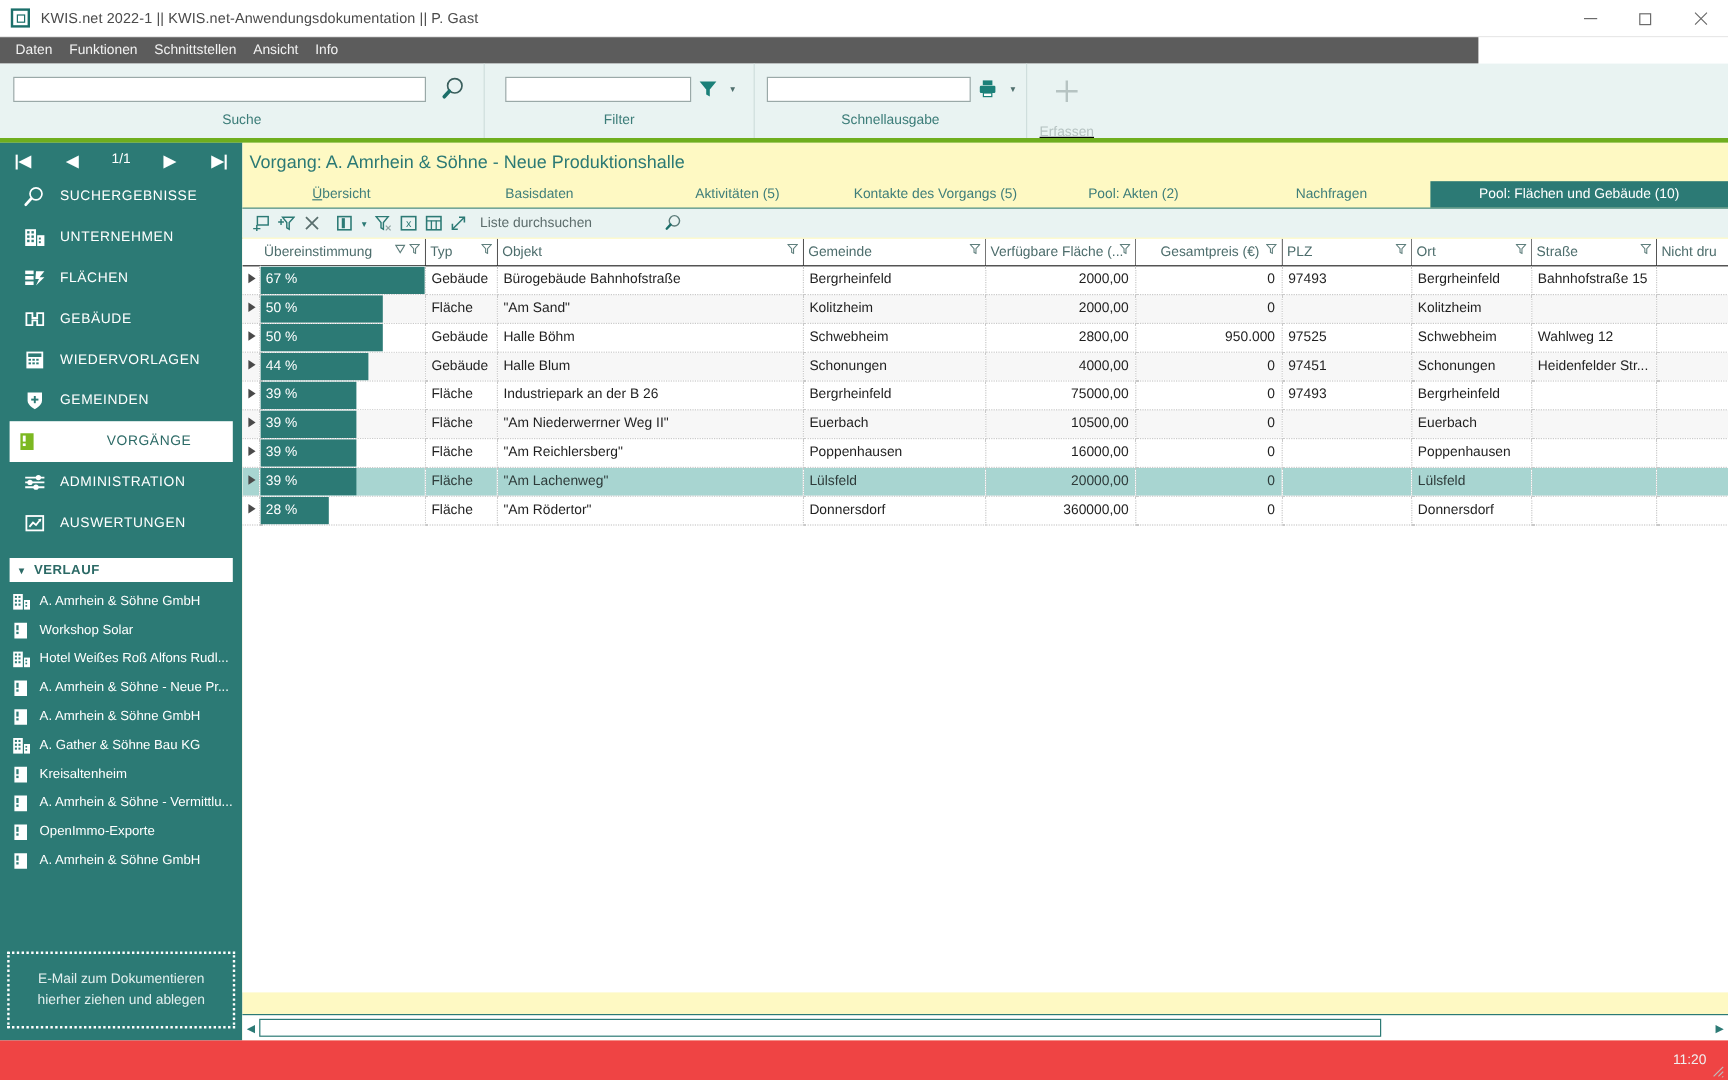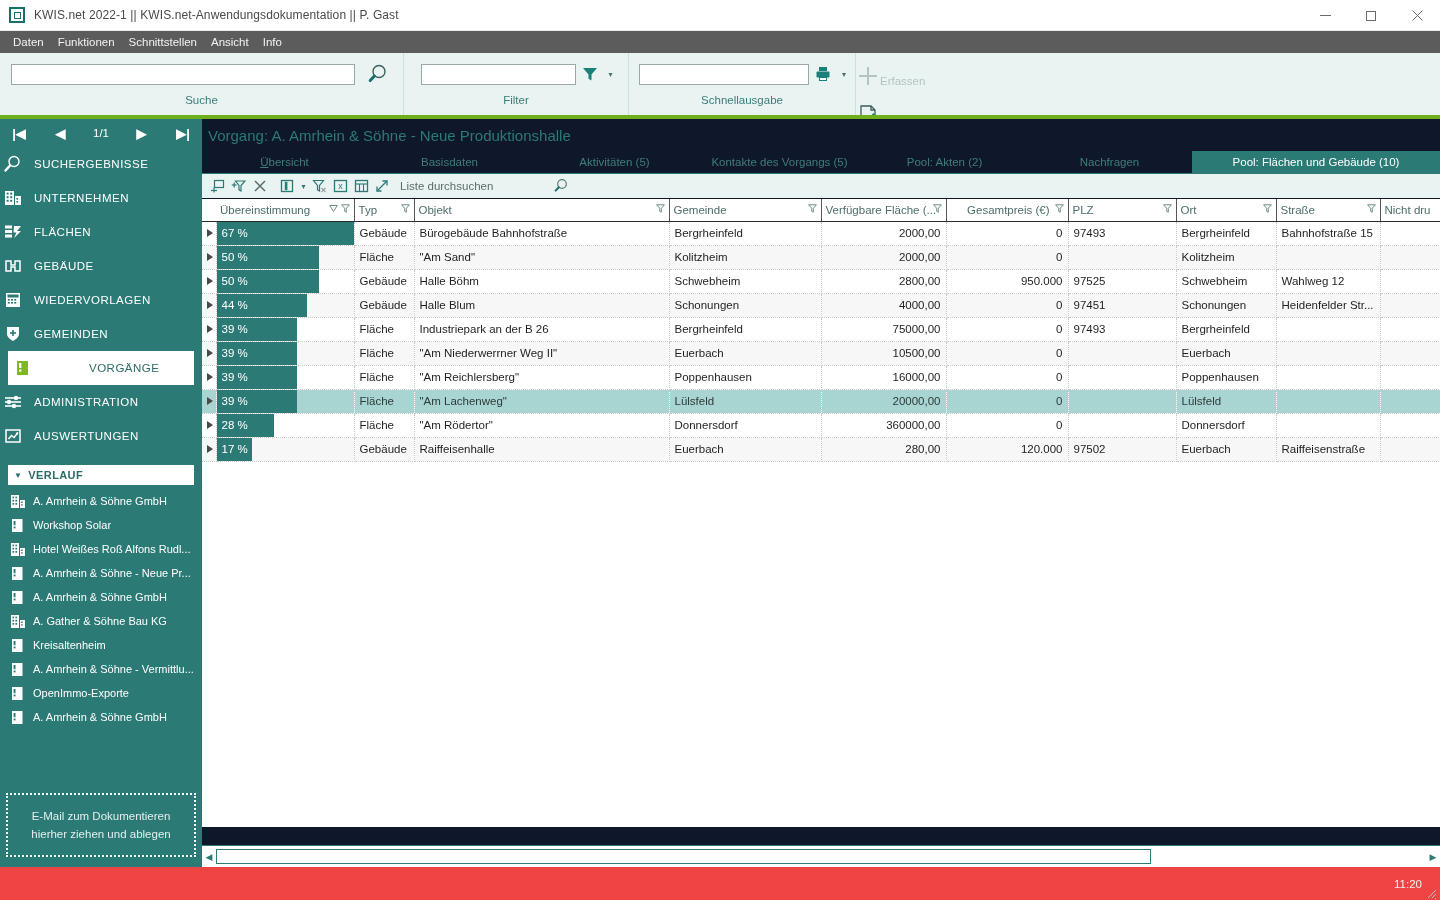--- a/index.html
+++ b/index.html
@@ -26,21 +26,21 @@
   .wincontrols { position:absolute; right:0; top:0; height:31px; display:flex; }
   .wincontrols div {
     width:46px; height:31px; display:flex; align-items:center; justify-content:center;
     color:#6b6b6b; font-size:13px; line-height:1;
   }
   .wc-min b { display:block; width:11px; height:1px; background:#6b6b6b; }
   .wc-max b { display:block; width:10px; height:10px; border:1px solid #6b6b6b; }
 
   
   .menubar {
-    position:absolute; top:31px; left:0; width:1440px; height:22px;
+    position:absolute; top:31px; left:0; width:1232px; height:22px;
     background:#5c5c5c; display:flex; align-items:center; padding-left:6px;
   }
   .menubar span {
     color:#f2f2f2; font-size:11.5px; padding:2px 7px; cursor:default;
   }
 
   
   .ribbon {
     position:absolute; top:53px; left:0; width:1440px; height:62px;
     background:#e9f3f2; display:flex; align-items:stretch;
@@ -58,42 +58,42 @@
 
   .grp-suche { width:404px; }
   .grp-suche .rg-input { width:344px; margin-left:8px; }
   .grp-filter { width:225px; }
   .grp-filter .rg-input { width:155px; margin-left:6px; }
   .grp-schnell { width:227px; }
   .grp-schnell .rg-input { width:170px; margin-left:6px; }
 
   .act-group { display:flex; align-items:stretch; }
   .act-btn {
-    width:66px; display:flex; flex-direction:row; 
-    justify-content:flex-start; padding-top:11px; cursor:pointer;
+    width:66px; display:flex; flex-direction:column; align-items:center;
+    justify-content:flex-start; padding-top:11px; cursor:pointer;text-decoration:underline;
   }
   .act-btn .act-label { font-size:11.5px; margin-top:11px; }
   .act-label.dis { color:#b6c3c2; }
   .act-label.en { color:#2d2d2d; }
 
   .greenbar { position:absolute; top:115px; left:0; width:1440px; height:4px; background:#6fae1e; }
 
   
   .sidebar {
     position:absolute; top:119px; left:0; width:202px; height:748px;
     background:#2c7a75;
   }
   .pager {
     height:28px; display:flex; align-items:center; justify-content:space-between;
     padding:0 10px; color:#ffffff;
   }
   .pager .pg-btn { font-size:13px; font-weight:bold; cursor:pointer; width:18px; text-align:center; }
   .pager .pg-label { font-size:11.5px; }
   .nav-item {
-    height:34px; display:flex; align-items:center; padding-left:1px;
+    height:34px; display:flex; align-items:center; padding-left:17px;
     color:#ffffff; font-size:11.5px; letter-spacing:.5px; cursor:pointer;
   }
   .nav-item.active {
     background:#ffffff; color:#2c6a66; margin:0 8px 0 8px; padding-left:3px;gap:45px;
   }
   .nav-ico { width:24px; height:20px; margin-right:9px; display:flex; align-items:center; justify-content:center; }
 
   .verlauf-head {
     margin:12px 8px 4px 8px; height:20px; background:#ffffff; color:#2c6a66;
     display:flex; align-items:center; padding-left:6px; font-size:11px;
@@ -106,21 +106,21 @@
   }
   .hist-ico { width:16px; height:15px; margin-right:7px; flex:0 0 auto; }
 
   .dropzone {
     position:absolute; left:6px; bottom:10px; width:190px; height:64px;
     border:2px dotted #ffffff; display:flex; flex-direction:column;
     align-items:center; justify-content:center; color:#e2efee; font-size:11.5px; line-height:18px;
   }
 
   
-  .main { position:absolute; top:119px; left:202px; width:1238px; height:748px; background:#0f172a; }
+  .main { position:absolute; top:119px; left:202px; width:1238px; height:748px; background:#fef9c3; }
   .vorgang-title {
     height:32px; display:flex; align-items:center; padding-left:6px;
     font-size:15px; color:#2c7a75;
   }
   .tabs { height:23px; display:flex; align-items:stretch; border-bottom:1px solid #2c7a75; }
   .tab {
     flex:1; display:flex; align-items:center; justify-content:center;
     font-size:11.5px; color:#3f7e7a; cursor:pointer;
   }
   .tab.active { background:#2c7a75; color:#ffffff; flex:0 0 248px; }
@@ -793,33 +793,20 @@
               <td>Fläche</td>
               <td>"Am Rödertor"</td>
               <td>Donnersdorf</td>
               <td class="num">360000,00</td>
               <td class="num">0</td>
               <td></td>
               <td>Donnersdorf</td>
               <td></td>
               <td></td>
             </tr>
-            <tr class="row-even">
-              <td class="expander"><span class="tri"></span></td>
-              <td class="match-cell"><span class="match-bar" style="width:35px"></span><span class="match-txt">17 %</span></td>
-              <td>Gebäude</td>
-              <td>Raiffeisenhalle</td>
-              <td>Euerbach</td>
-              <td class="num">280,00</td>
-              <td class="num">120.000</td>
-              <td>97502</td>
-              <td>Euerbach</td>
-              <td>Raiffeisenstraße</td>
-              <td></td>
-            </tr>
           </tbody>
       </table>
     </div>
 
     <div class="hscroll">
       <div class="hs-arrow">◀</div>
       <div class="hs-track">
         <div class="hs-thumb"></div>
       </div>
       <div class="hs-arrow">▶</div>

